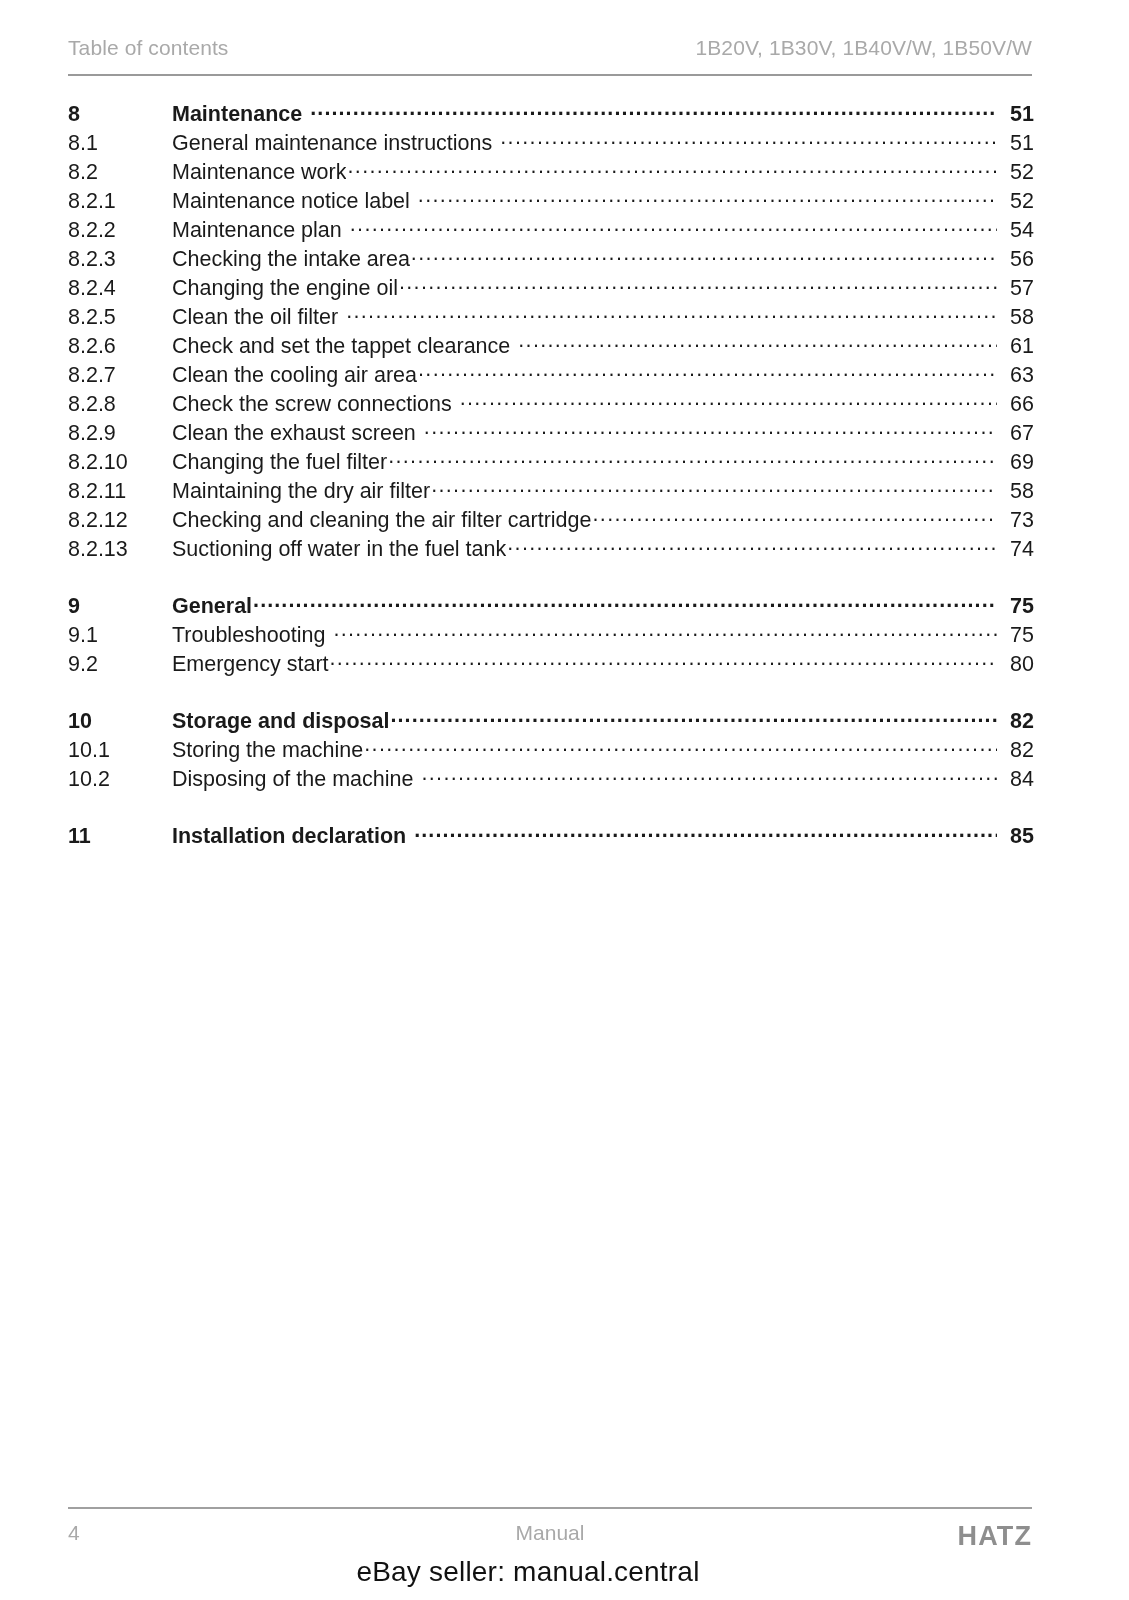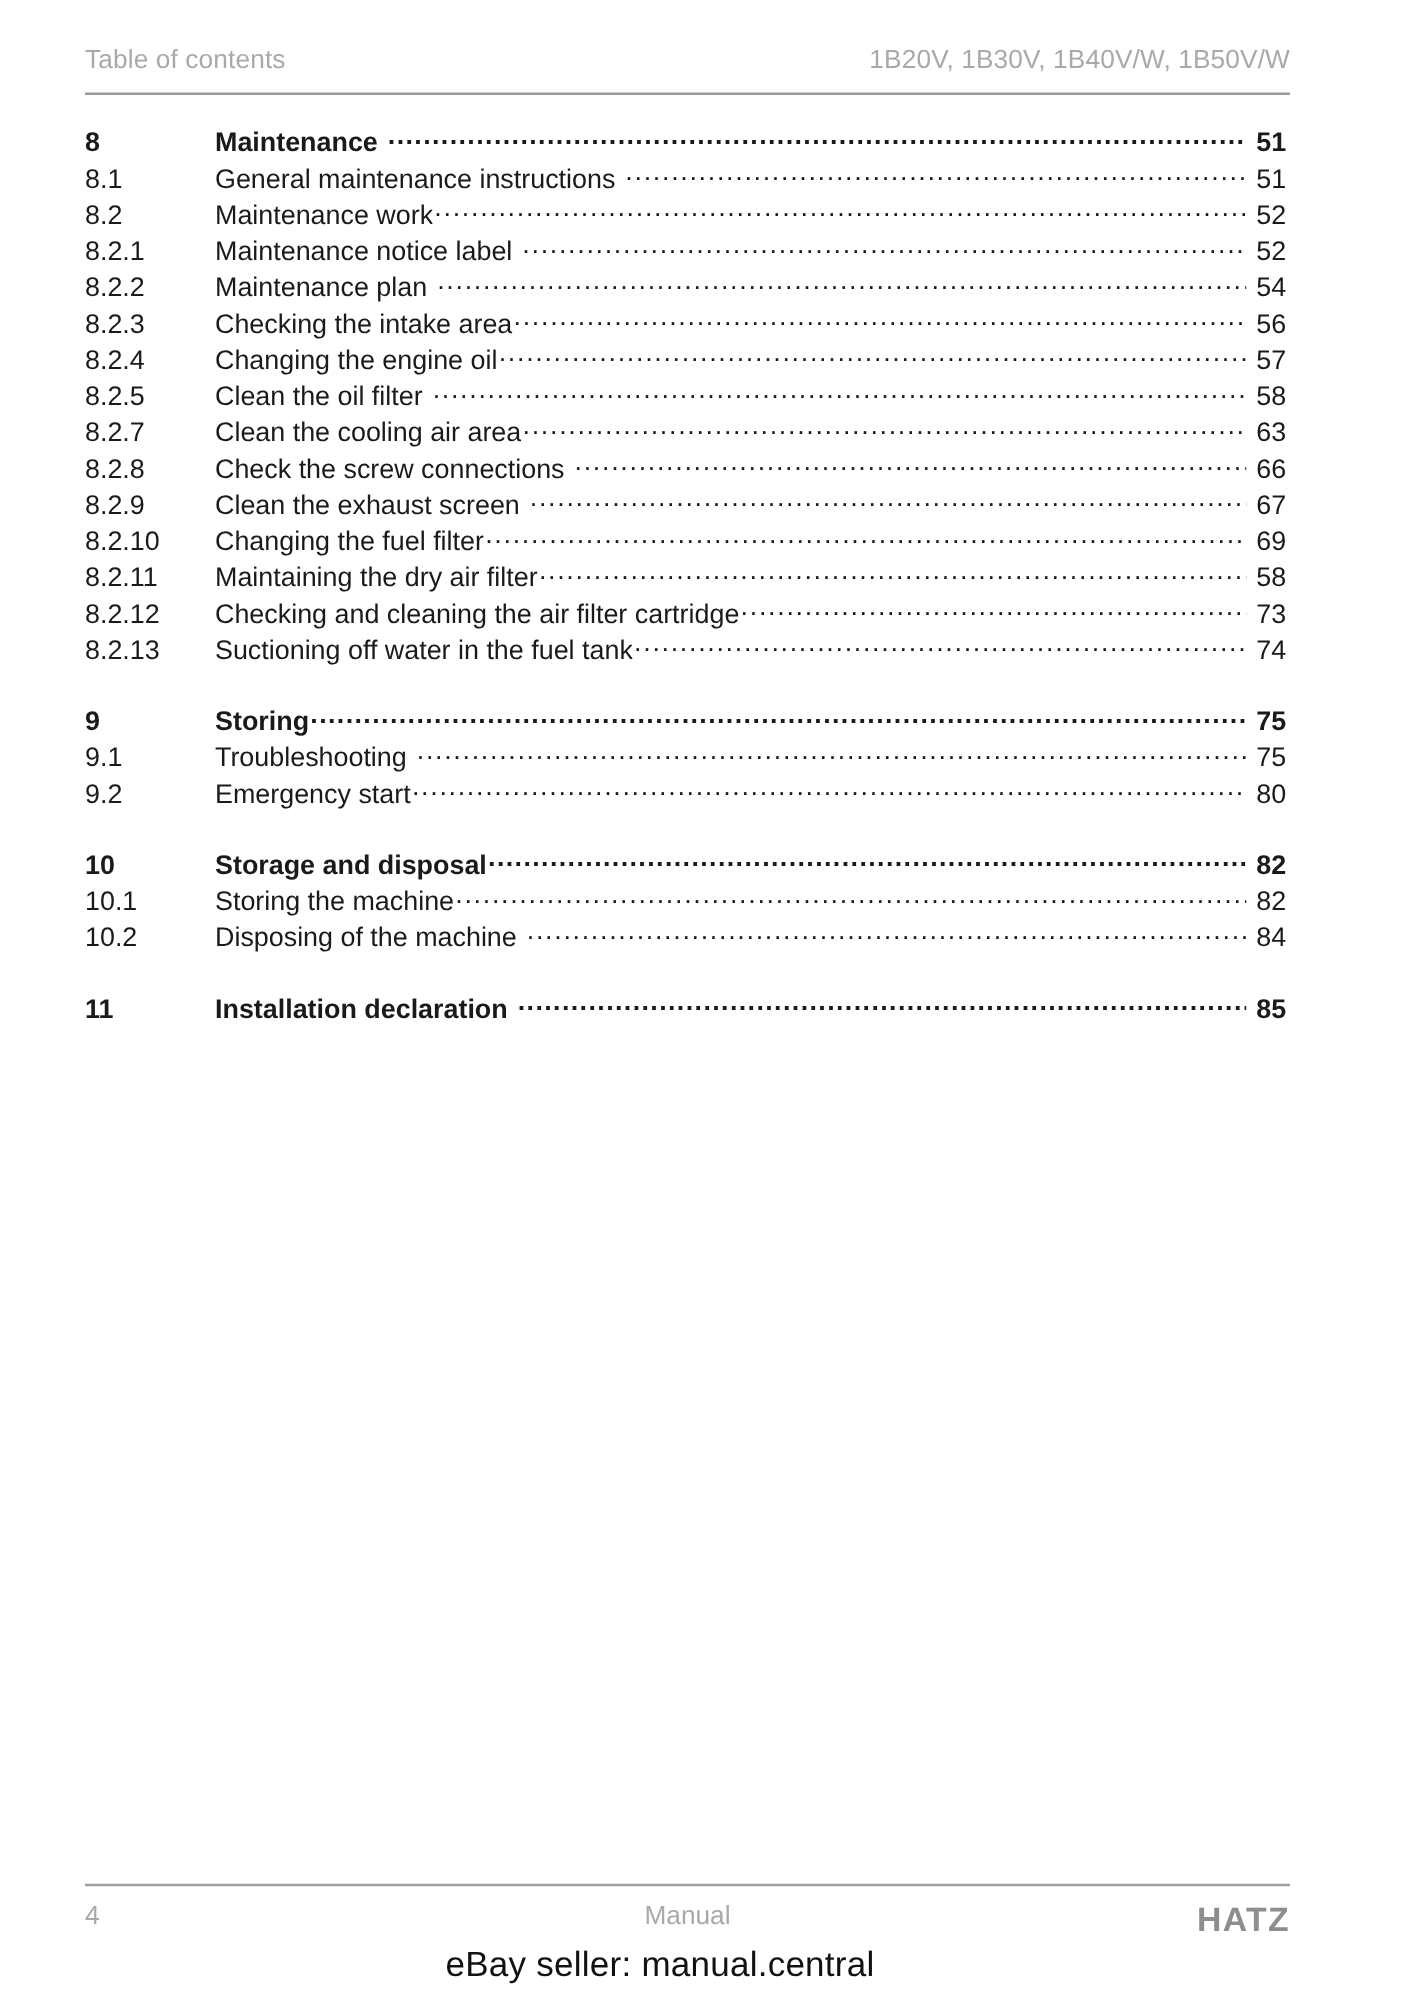--- a/index.html
+++ b/index.html
@@ -93,21 +93,21 @@
     left: 0;
     bottom: 0;
     letter-spacing: 1.35px;
     color: #1a1a1a;
     font-size: 21.5px;
   }
 
   .toc-page {
     flex: 0 0 34px;
     width: 34px;
-    text-align: center;
+    text-align: right;
   }
 
   
   .toc-row.is-section .toc-num,
   .toc-row.is-section .toc-title,
   .toc-row.is-section .toc-page {
     font-weight: bold;
   }
   .toc-row.is-section .toc-leader::before {
     font-weight: bold;
@@ -220,20 +220,26 @@
           <span class="toc-title">Changing the engine oil</span>
           <span class="toc-leader"></span>
           <span class="toc-page">57</span>
         </div>
         <div class="toc-row gap">
           <span class="toc-num">8.2.5</span>
           <span class="toc-title">Clean the oil filter</span>
           <span class="toc-leader"></span>
           <span class="toc-page">58</span>
         </div>
+        <div class="toc-row gap">
+          <span class="toc-num">8.2.6</span>
+          <span class="toc-title">Check and set the tappet clearance</span>
+          <span class="toc-leader"></span>
+          <span class="toc-page">61</span>
+        </div>
         <div class="toc-row">
           <span class="toc-num">8.2.7</span>
           <span class="toc-title">Clean the cooling air area</span>
           <span class="toc-leader"></span>
           <span class="toc-page">63</span>
         </div>
         <div class="toc-row gap">
           <span class="toc-num">8.2.8</span>
           <span class="toc-title">Check the screw connections</span>
           <span class="toc-leader"></span>
@@ -266,21 +272,21 @@
         <div class="toc-row">
           <span class="toc-num">8.2.13</span>
           <span class="toc-title">Suctioning off water in the fuel tank</span>
           <span class="toc-leader"></span>
           <span class="toc-page">74</span>
         </div>
       </div>
       <div class="toc-group">
         <div class="toc-row is-section">
           <span class="toc-num">9</span>
-          <span class="toc-title">Storing</span>
+          <span class="toc-title">General</span>
           <span class="toc-leader"></span>
           <span class="toc-page">75</span>
         </div>
         <div class="toc-row gap">
           <span class="toc-num">9.1</span>
           <span class="toc-title">Troubleshooting</span>
           <span class="toc-leader"></span>
           <span class="toc-page">75</span>
         </div>
         <div class="toc-row">

